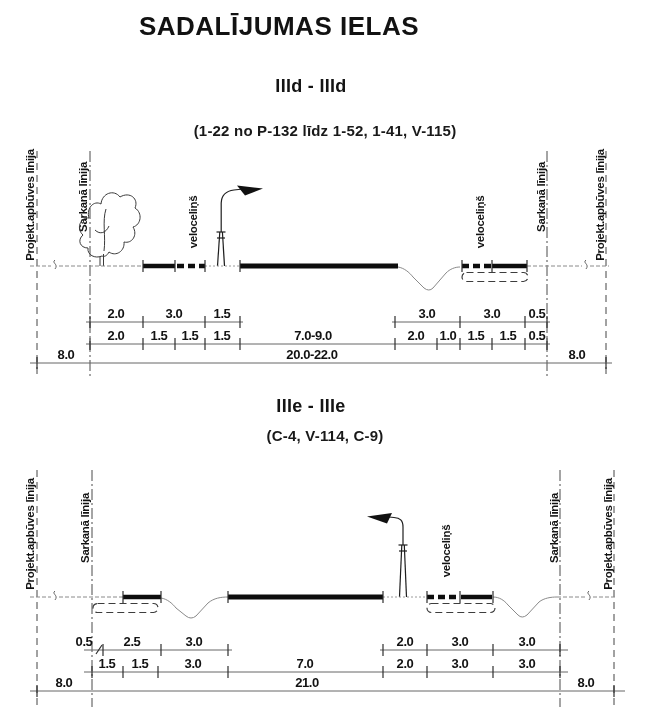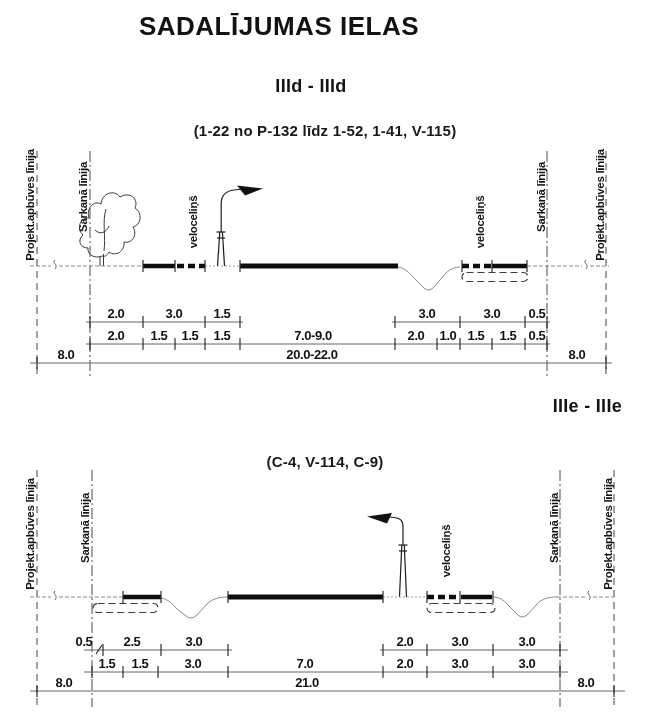--- a/index.html
+++ b/index.html
@@ -1,21 +1,21 @@
 <!DOCTYPE html>
 <html><head>
 <meta charset="utf-8">
 <style>
   html,body{margin:0;padding:0;background:#ffffff;}
   body{width:650px;height:714px;position:relative;font-family:"Liberation Sans",sans-serif;color:#141414;overflow:hidden;}
   .title{position:absolute;top:11px;left:0;width:558px;text-align:center;font-size:26px;font-weight:bold;letter-spacing:.5px;color:#121212;}
   .sec-heading{position:absolute;left:0;width:622px;text-align:center;font-size:18px;font-weight:bold;letter-spacing:.3px;color:#141414;}
   .sec-sub{position:absolute;left:0;width:650px;text-align:center;font-size:15px;font-weight:bold;letter-spacing:.2px;color:#191919;}
   #s1-heading{top:76px;} #s1-sub{top:106px;margin-top:16px;}
-  #s2-heading{top:396px;text-align:right;} #s2-sub{top:453px;}
+  #s2-heading{top:396px;} #s2-sub{top:427px;}
   .diagram{position:absolute;left:0;}
   #svg1{top:145px;} #svg2{top:464px;}
   svg text{fill:#121212;font-family:"Liberation Sans",sans-serif;font-weight:bold;}
   .dim{font-size:13px;letter-spacing:-0.4px;text-anchor:middle;}
   .blabel{font-size:11.5px;letter-spacing:-0.3px;text-anchor:middle;}
   .thinline{stroke:#8a8a8a;stroke-width:1;stroke-dasharray:4 2;fill:none;}
   .dotline{stroke:#9a9a9a;stroke-width:1;stroke-dasharray:2 2;fill:none;}
   .thick{stroke:#0d0d0d;stroke-width:4.5;fill:none;}
   .road{stroke:#0d0d0d;stroke-width:5;fill:none;}
   .velodash{stroke:#0d0d0d;stroke-width:4.5;stroke-dasharray:7 4;fill:none;}

